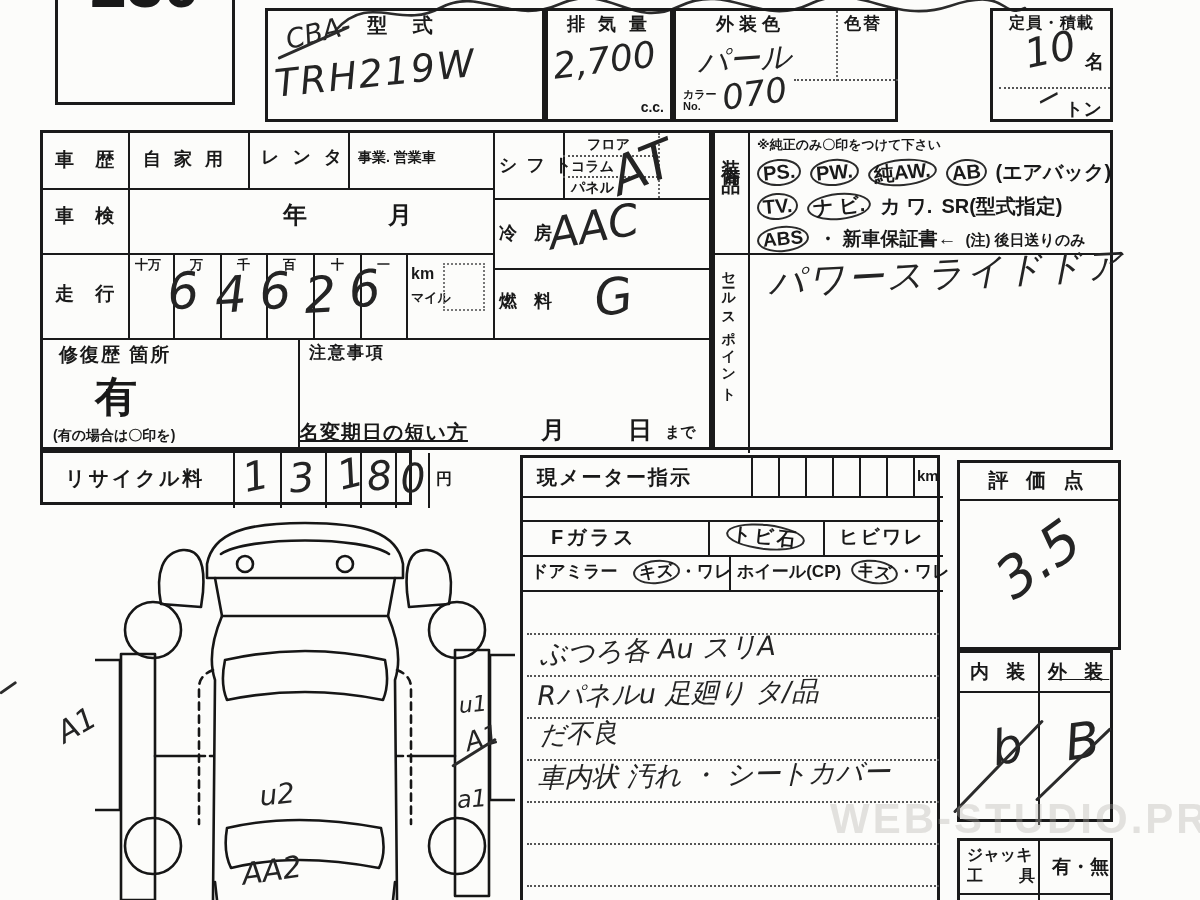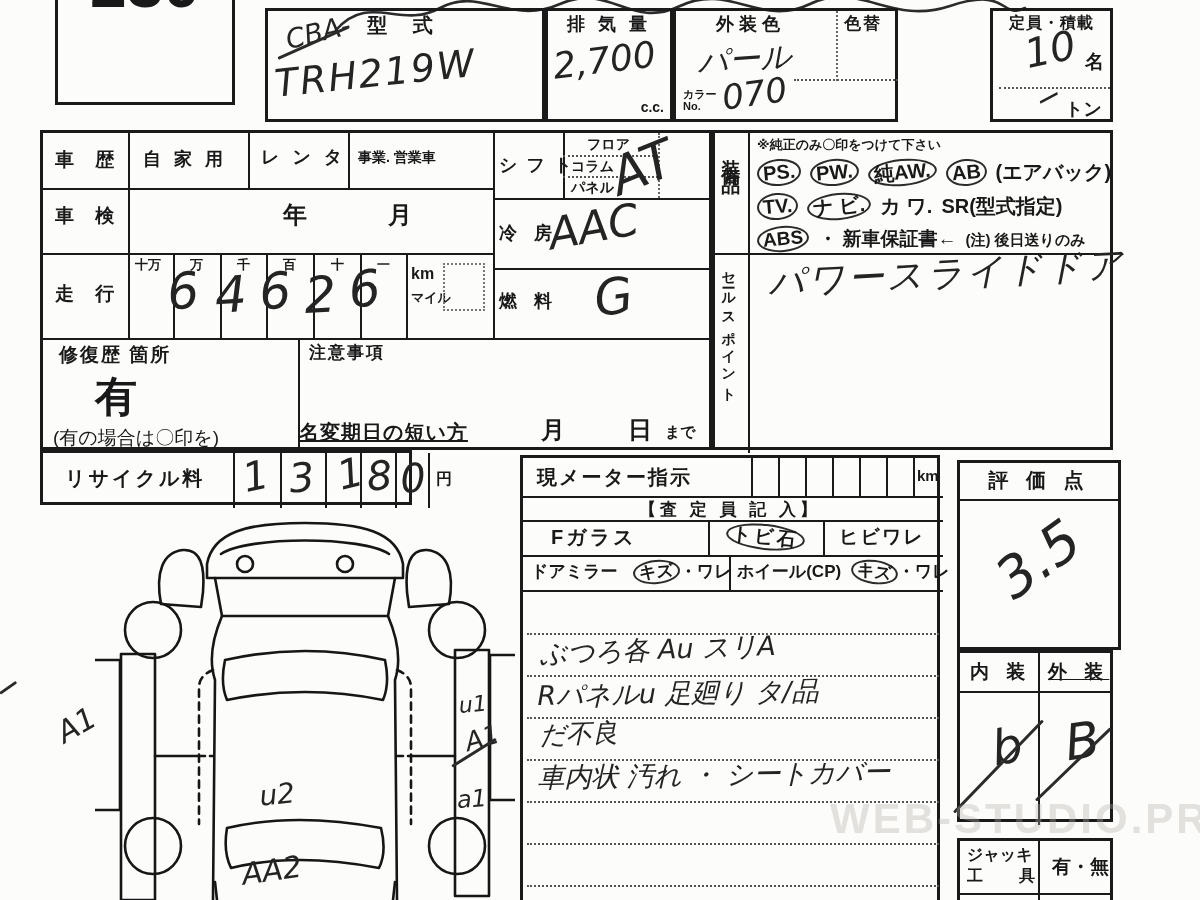--- a/index.html
+++ b/index.html
@@ -119,21 +119,21 @@
     <div class="dv" style="left:615px;top:0;height:65px;"></div>
     <div class="hw" style="left:560px;top:22px;font-size:52px;transform:rotate(-22deg);">AT</div>
     <div class="t" style="left:456px;top:90px;font-size:18px;letter-spacing:6px;">冷 房</div>
     <div class="hw" style="left:502px;top:80px;font-size:44px;transform:rotate(-10deg);">AAC</div>
     <div class="t" style="left:456px;top:158px;font-size:18px;letter-spacing:6px;">燃 料</div>
     <div class="hw" style="left:548px;top:142px;font-size:50px;transform:rotate(-8deg);">G</div>
 
     <div class="vl" style="left:255px;top:205px;height:115px;"></div>
     <div class="t" style="left:16px;top:211px;font-size:19px;letter-spacing:2px;">修復歴 箇所</div>
     <div class="t" style="left:52px;top:240px;font-size:42px;">有</div>
-    <div class="t" style="left:10px;top:294px;font-size:19px;font-weight:normal;">(有の場合は〇印を)</div>
+    <div class="t" style="left:10px;top:294px;font-size:14px;font-weight:bold;">(有の場合は〇印を)</div>
     <div class="t" style="left:266px;top:210px;font-size:17px;letter-spacing:2px;">注意事項</div>
     <div class="t" style="left:256px;top:288px;font-size:20px;letter-spacing:1px;text-decoration:underline;">名変期日の短い方</div>
     <div class="t" style="left:498px;top:283px;font-size:24px;">月</div>
     <div class="t" style="left:585px;top:283px;font-size:24px;">日</div>
     <div class="t" style="left:622px;top:290px;font-size:15px;">まで</div>
   </div>
 
   <div class="b b3" style="left:712px;top:130px;width:401px;height:320px;">
     <div class="vl" style="left:33px;top:0;height:320px;"></div>
     <div class="hl" style="left:0;top:120px;width:401px;"></div>
@@ -174,21 +174,20 @@
     <div class="vl" style="left:228px;top:0;height:38px;"></div>
     <div class="vl" style="left:255px;top:0;height:38px;"></div>
     <div class="vl" style="left:282px;top:0;height:38px;"></div>
     <div class="vl" style="left:309px;top:0;height:38px;"></div>
     <div class="vl" style="left:336px;top:0;height:38px;"></div>
     <div class="vl" style="left:363px;top:0;height:38px;"></div>
     <div class="vl" style="left:390px;top:0;height:38px;"></div>
     <div class="t" style="left:394px;top:9px;font-size:15px;">km</div>
 
     <div class="hl" style="left:0;top:62px;width:420px;"></div>
-    <div class="t" style="left:0;top:42px;width:100%;text-align:center;font-size:17px;letter-spacing:4px;">【査 定 員 記 入】</div>
 
     <div class="hl" style="left:0;top:97px;width:420px;"></div>
     <div class="vl" style="left:185px;top:62px;height:35px;"></div>
     <div class="vl" style="left:300px;top:62px;height:35px;"></div>
     <div class="t" style="left:28px;top:68px;font-size:20px;letter-spacing:3px;">Fガラス</div>
     <div class="t" style="left:203px;top:66px;font-size:19px;letter-spacing:3px;"><span class="circ" style="transform:rotate(6deg);">トビ石</span></div>
     <div class="t" style="left:316px;top:68px;font-size:19px;letter-spacing:2px;">ヒビワレ</div>
 
     <div class="hl" style="left:0;top:132px;width:420px;"></div>
     <div class="vl" style="left:206px;top:97px;height:35px;"></div>

